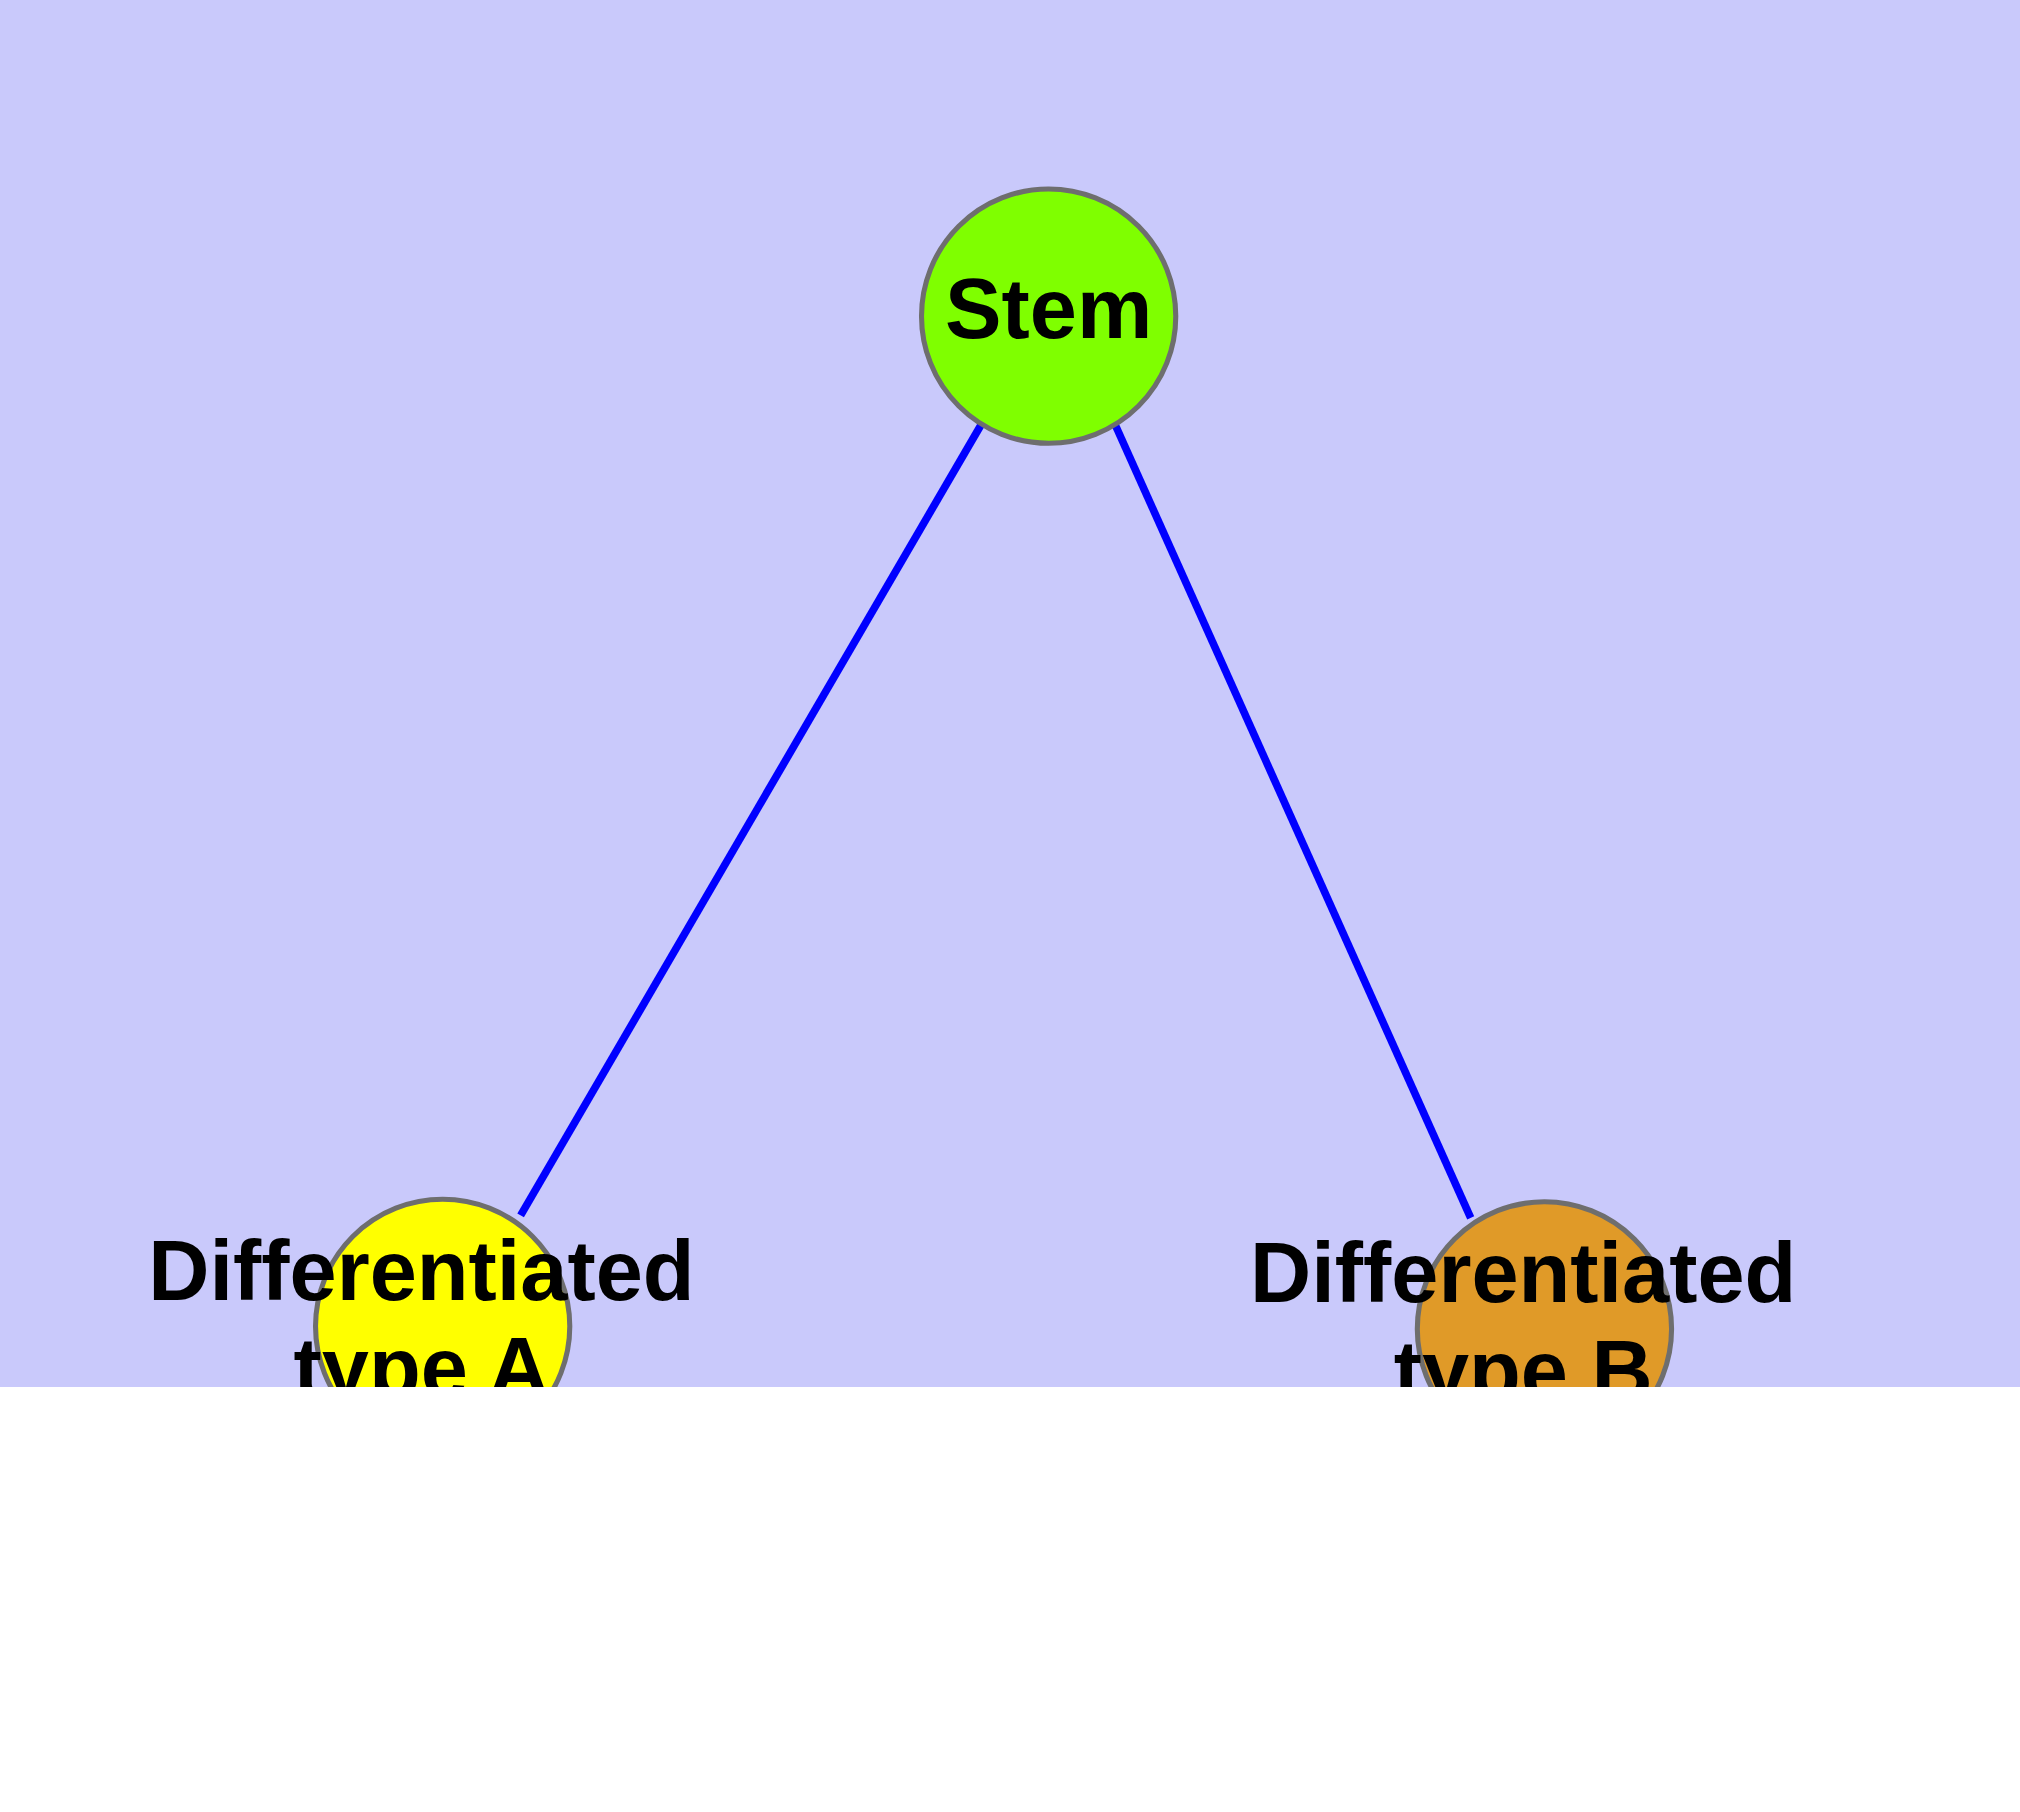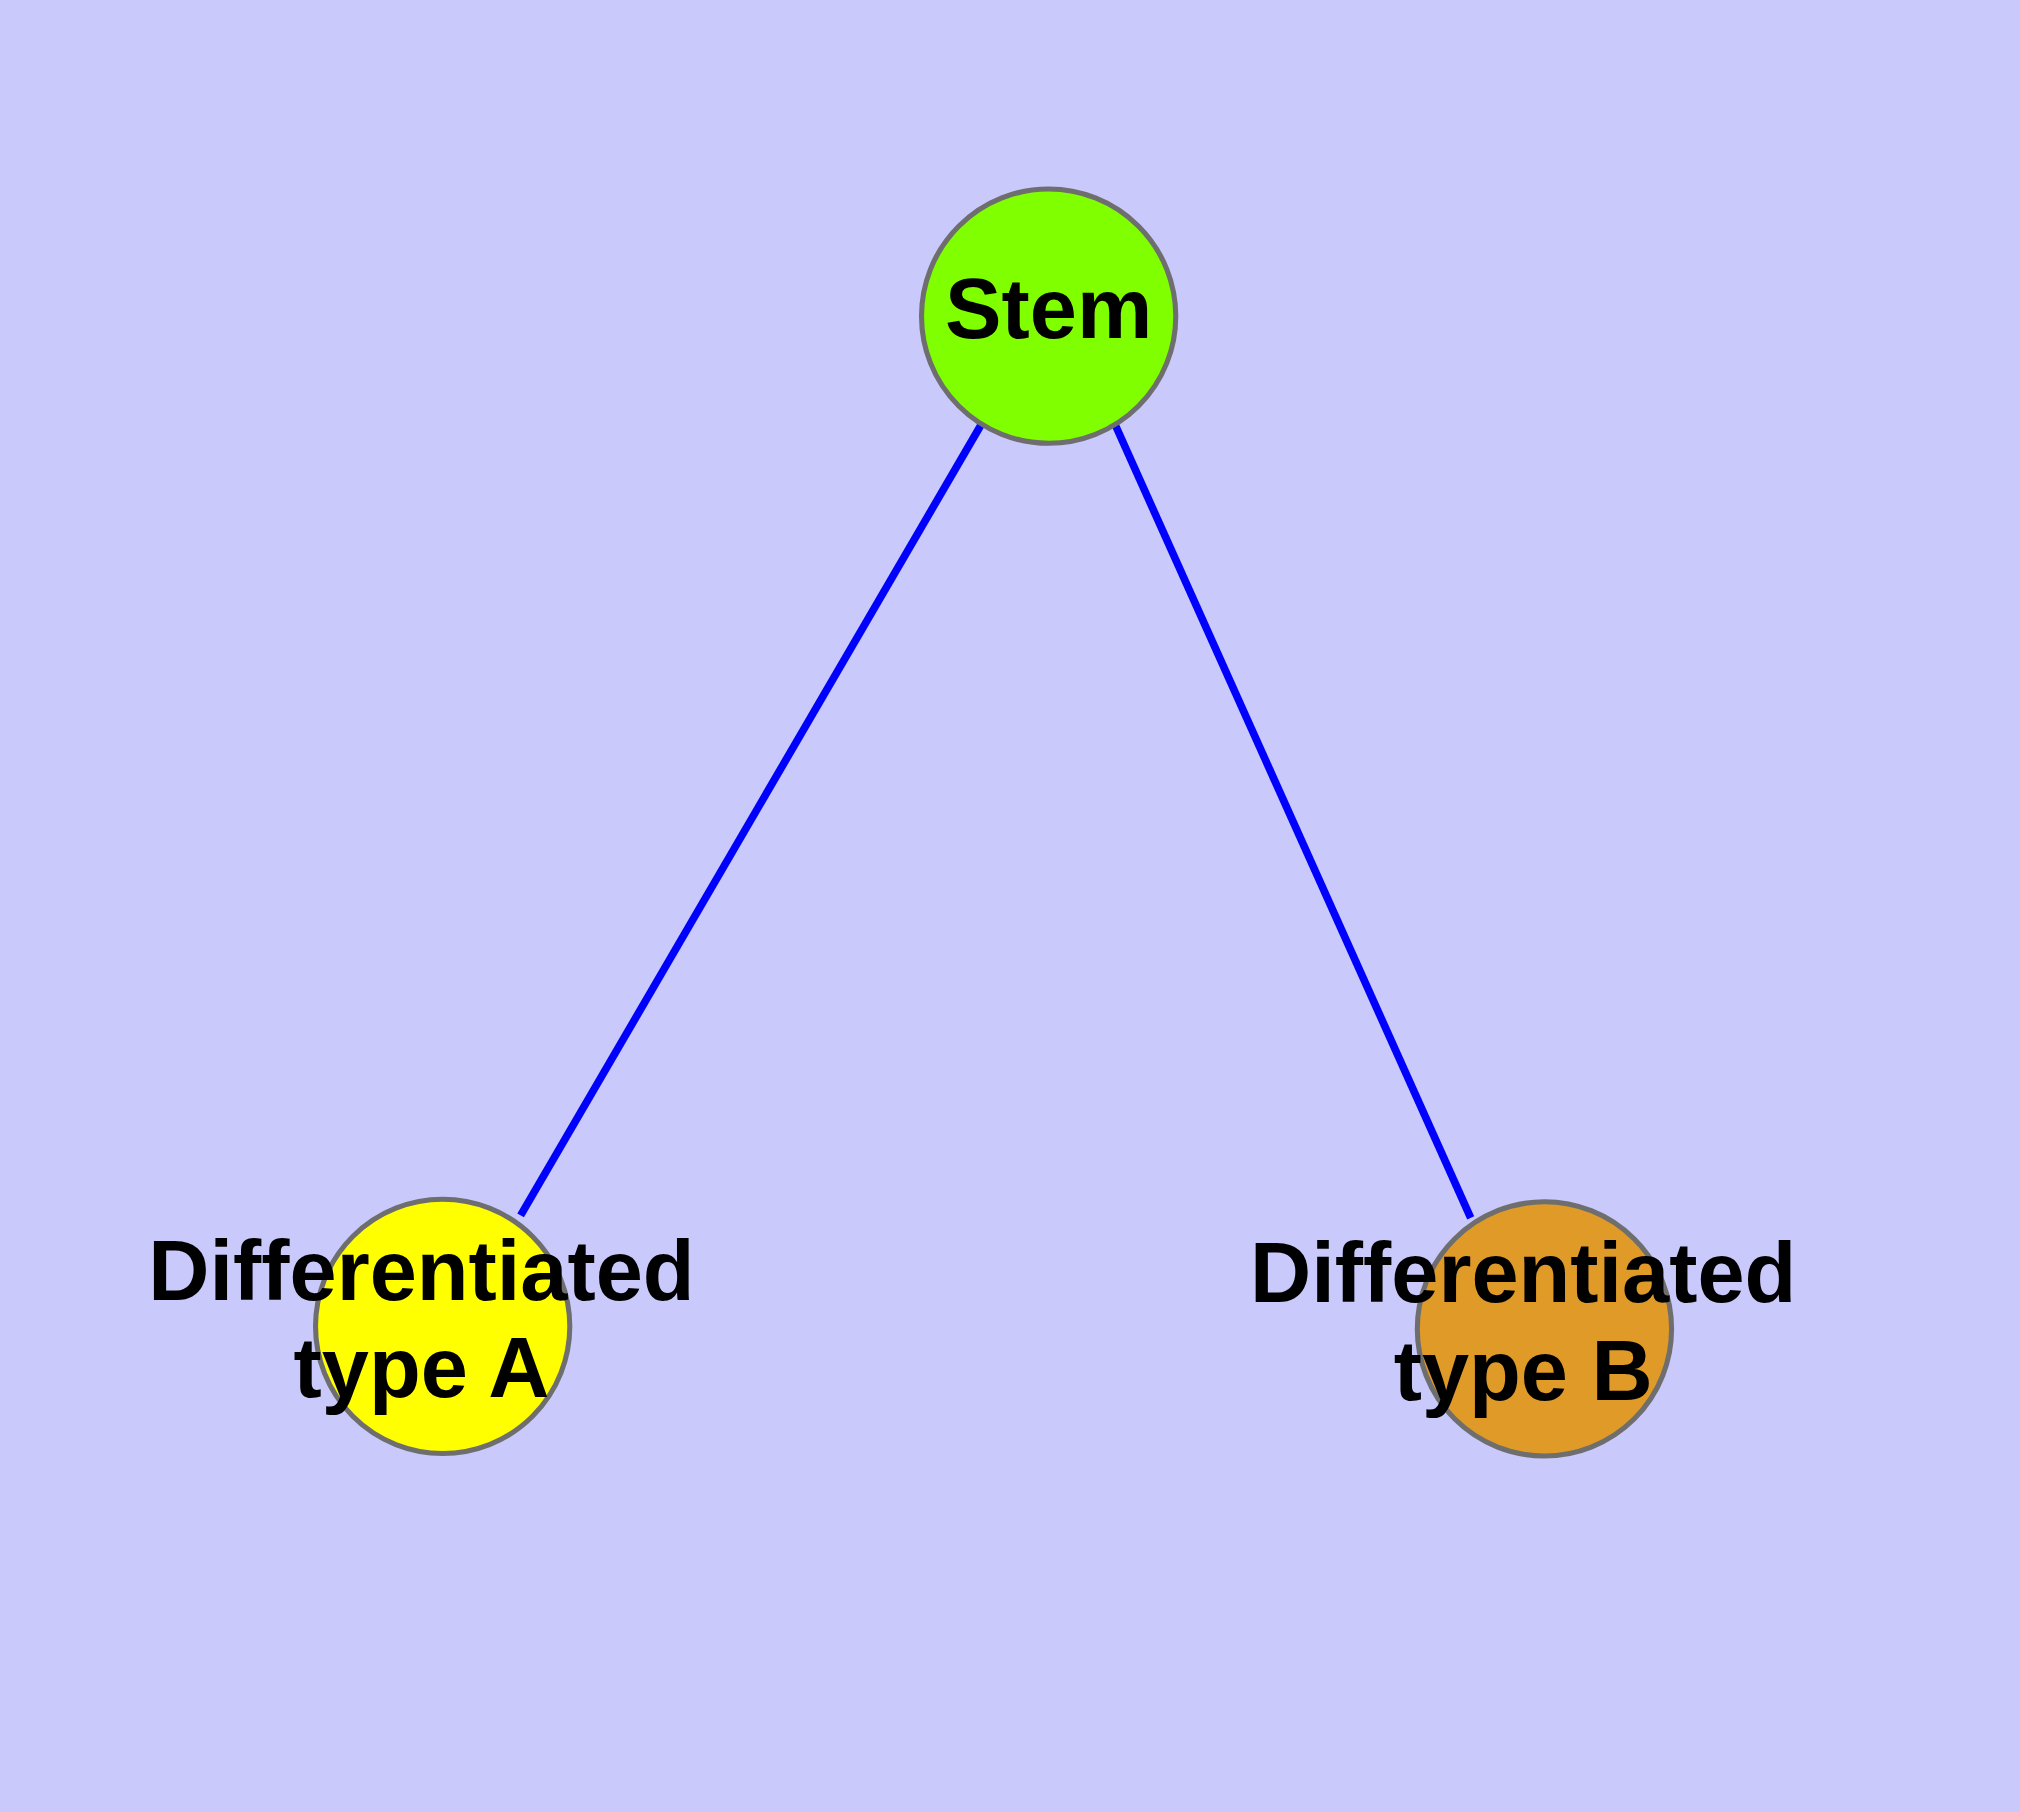--- a/index.html
+++ b/index.html
@@ -26,21 +26,21 @@
     font-family: "Liberation Sans", sans-serif;
     font-weight: bold;
     fill: #000000;
     text-anchor: middle;
     dominant-baseline: middle;
   }
 </style>
 </head>
 <body>
 
-<div id="canvas" style="background: rgb(201, 201, 251); width: 2021px; height: 1812px;">
+<div id="canvas" style="background: rgb(201, 201, 251); width: 2021px; height: 1387px;">
   <svg id="graph-svg" viewBox="0 0 2384 2138" style="width: 2021px; height: 1812px;">
     <rect id="bg-rect" x="0" y="0" width="2384" height="2138" fill="#C9C9FB"></rect>
 
     <g id="edges-layer">
         <line x1="1158" y1="500" x2="614" y2="1434" stroke="#0000FF" stroke-width="9" stroke-linecap="butt"></line>
         <line x1="1315" y1="500" x2="1735" y2="1437" stroke="#0000FF" stroke-width="9" stroke-linecap="butt"></line>
       </g>
     <g id="nodes-layer">
         <g>
           <circle cx="1237" cy="373" r="150" fill="#7FFF00" stroke="#6E6E6E" stroke-width="6"></circle>

